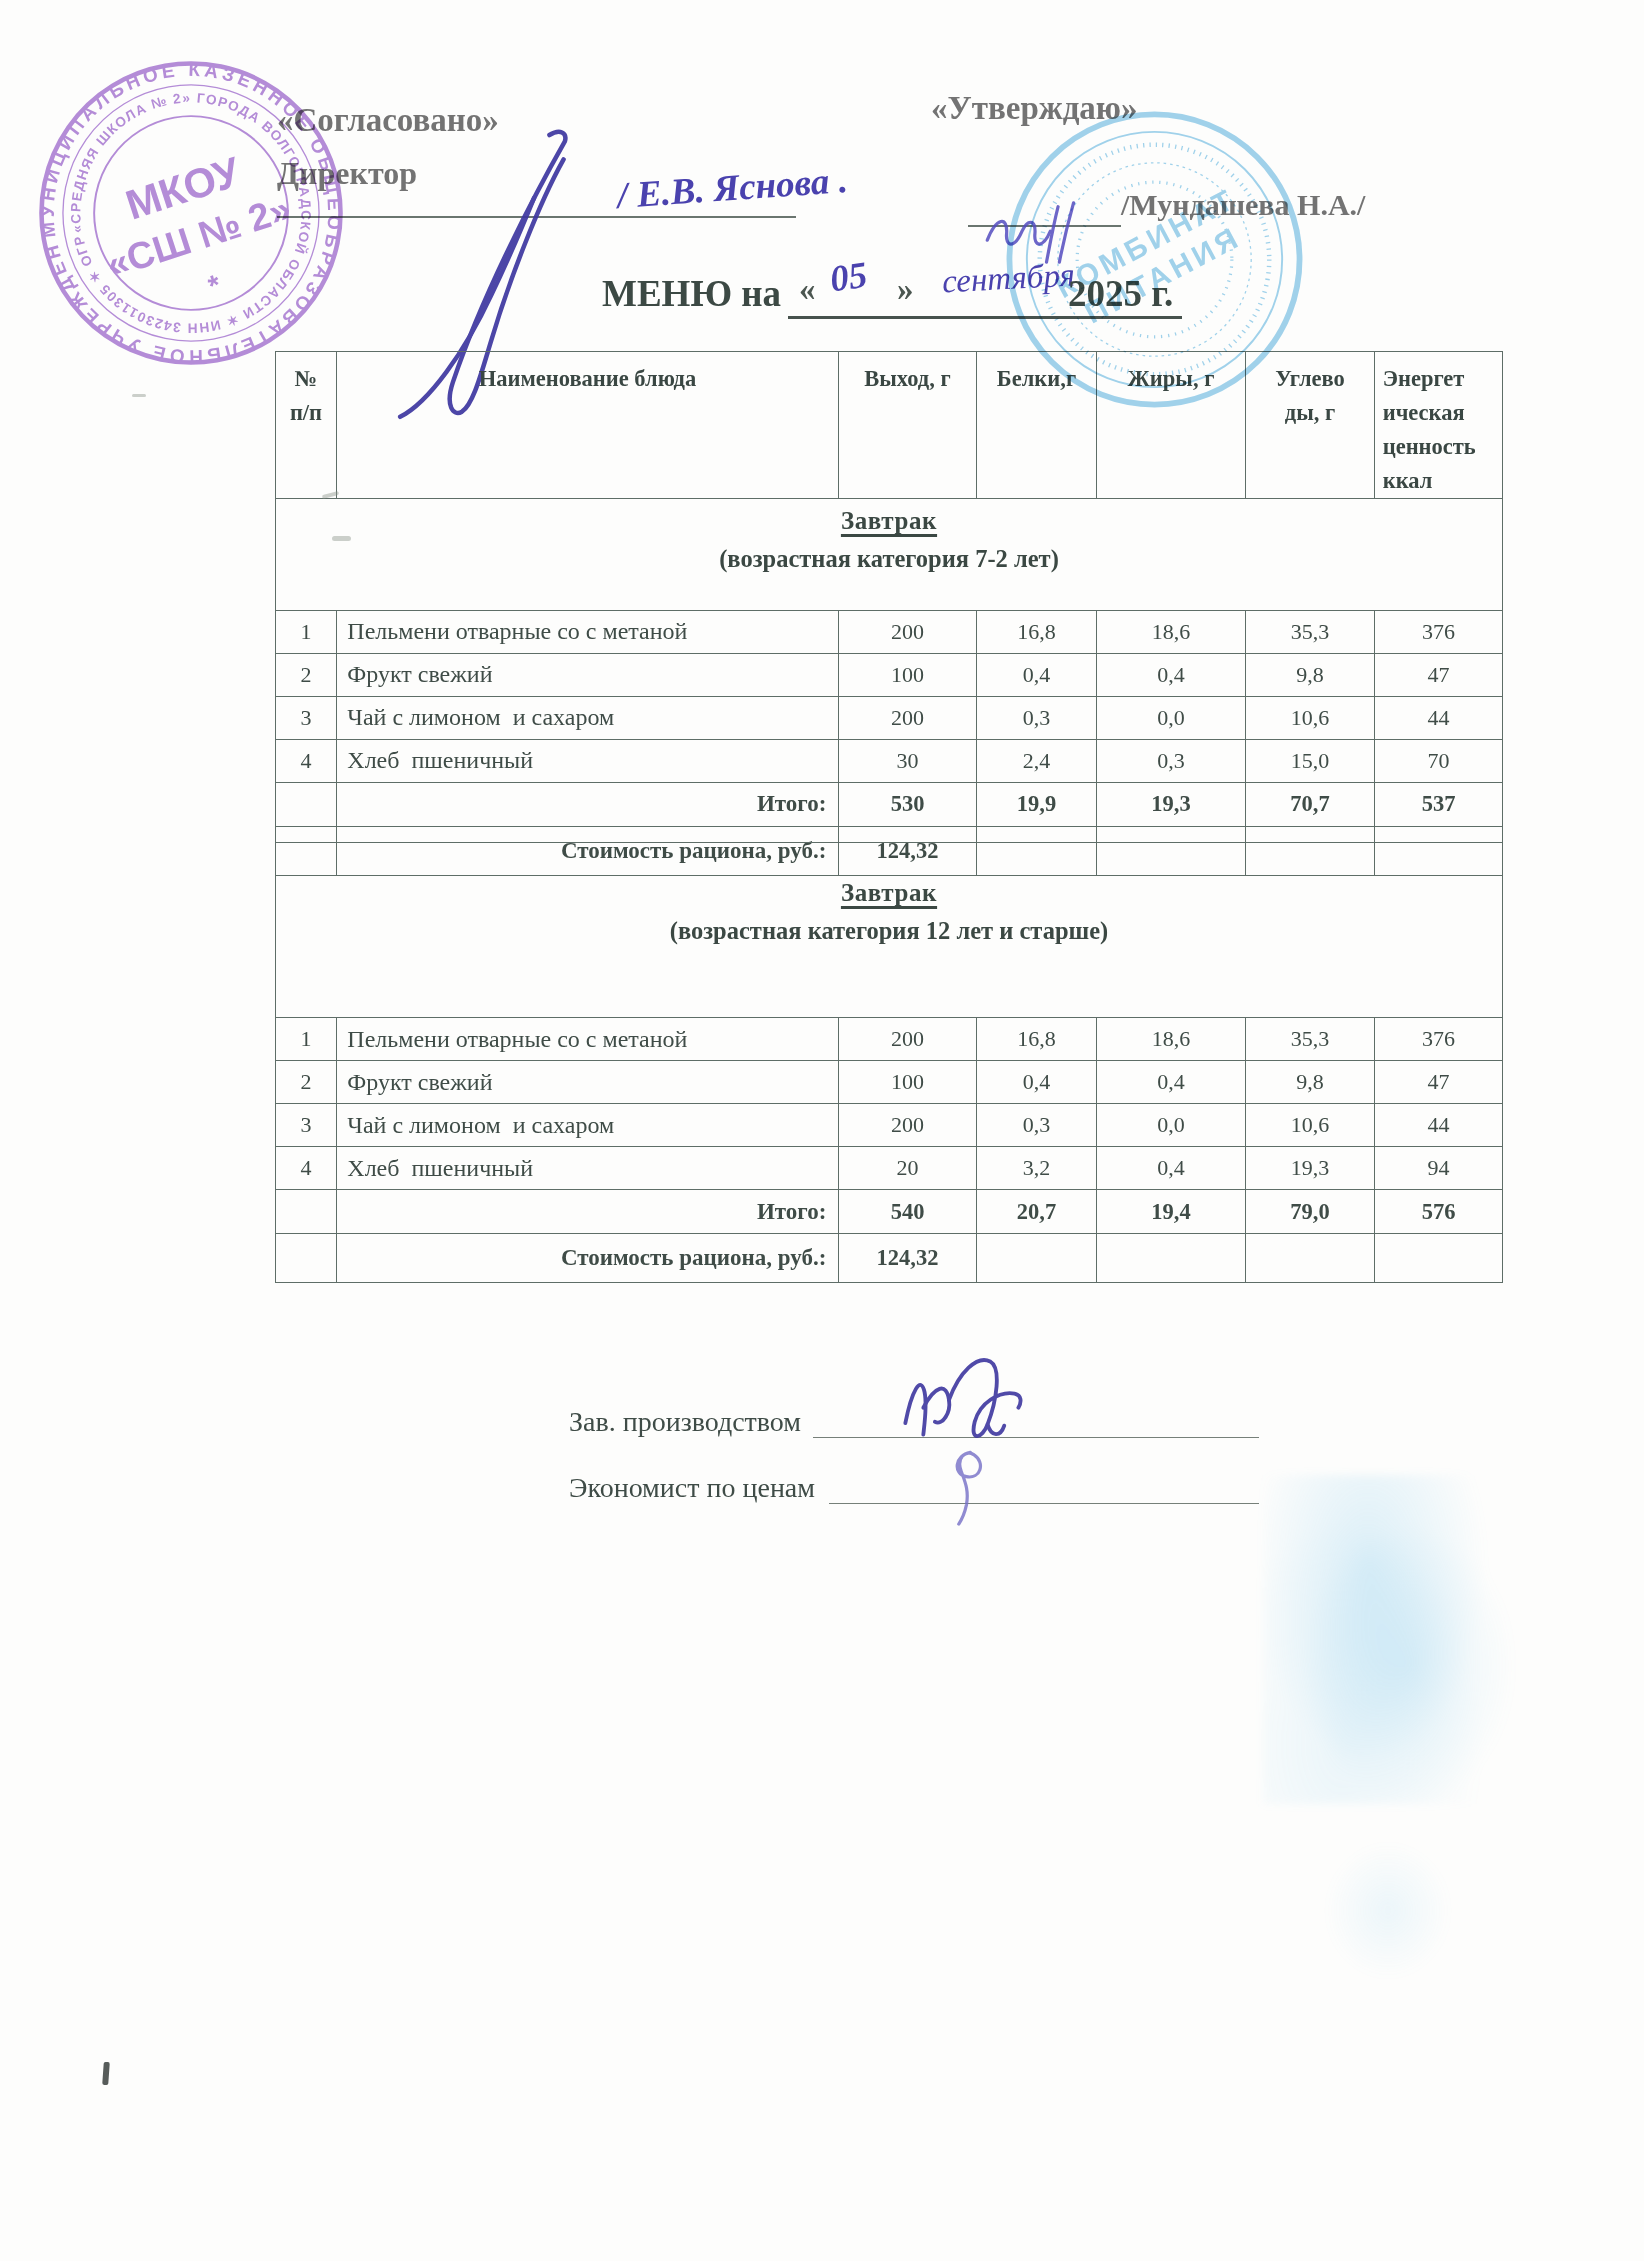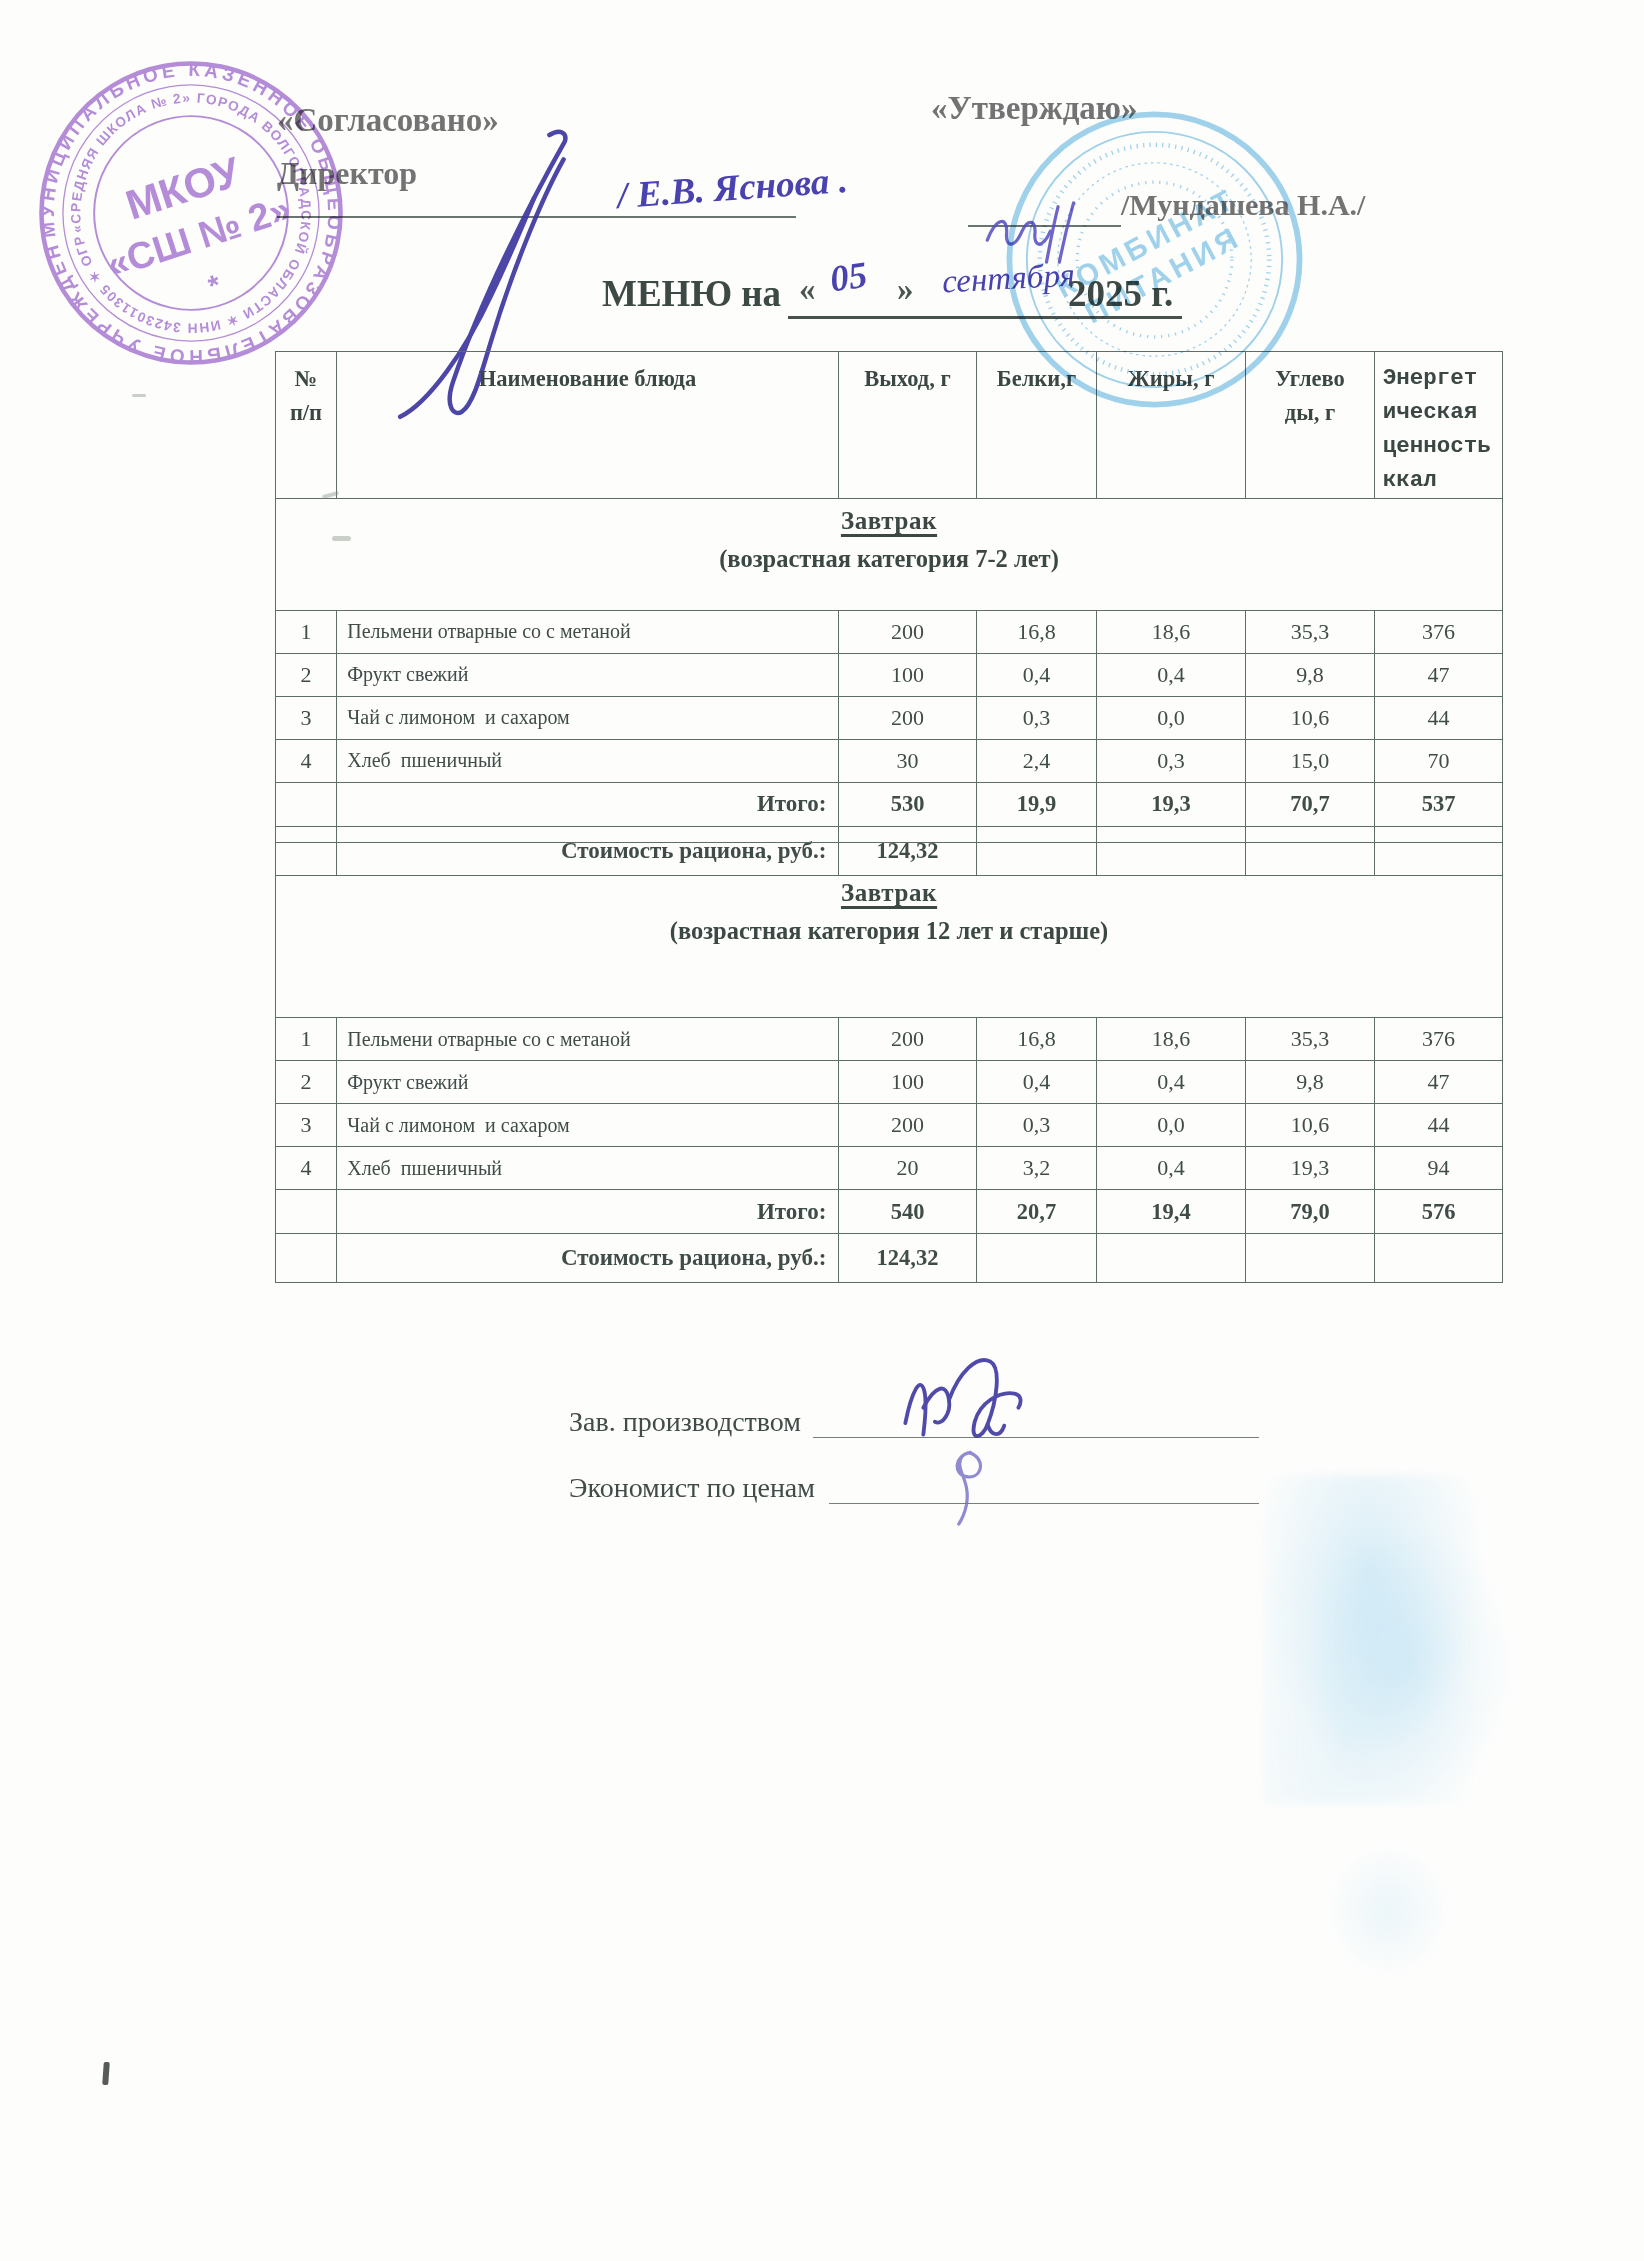--- a/index.html
+++ b/index.html
@@ -10,31 +10,31 @@
   .rule{background:#6a756f;height:1.9px;}
   .ink{font-style:italic;color:#4a42ae;}
   .menu-bold{font-weight:bold;color:#3c4944;}
 
   
   .menu-table{position:absolute;border-collapse:collapse;table-layout:fixed;}
   .menu-table td,.menu-table th{border:1.3px solid #5e6d67;overflow:hidden;}
   .menu-table{border:1.9px solid #55645e;}
   .thead-row th{height:128px;vertical-align:top;padding-top:10.3px;font-weight:bold;
     font-size:22.5px;white-space:pre-line;line-height:1.5;text-align:center;color:#3a4743;}
-  .th-kcal{text-align:left !important;padding-left:7.7px;font-family:Liberation Mono, monospace;}
+  .th-kcal{text-align:left !important;padding-left:7.7px;}
   .band-row td{height:102px;vertical-align:top;text-align:center;padding-top:7.7px;}
   .band-tall td{height:137px;padding-top:36px;}
   .sec-title{font-size:25px;font-weight:bold;letter-spacing:0.6px;color:#3b4843;
     text-decoration:underline;text-decoration-thickness:2.6px;text-underline-offset:5.2px;}
   .sec-sub{font-size:24.5px;font-weight:bold;margin-top:10.3px;color:#3b4843;}
   .item-row td{height:40px;}
   .total-row td{height:41px;}
   .cost-row td{height:46px;}
   .c-num{text-align:center;font-size:22px;}
-  .c-name{padding-left:10.3px;font-size:20px;white-space:pre-wrap;}
+  .c-name{padding-left:10.3px;font-size:24px;white-space:pre-wrap;}
   .c-val{text-align:center;font-size:22px;}
   .b{font-weight:bold;font-size:22.5px;}
   .c-label{text-align:right;padding-right:11.6px;font-weight:bold;font-size:23px;}
 
   
   .stamp{mix-blend-mode:multiply;pointer-events:none;}
   .sig{pointer-events:none;}
   .smudge{position:absolute;filter:blur(4.5px);pointer-events:none;}
   .sm1{left:1263px;top:1475px;width:251px;height:329px;
     background:radial-gradient(ellipse at 42% 28%,rgba(84,182,232,.20),transparent 58%),

